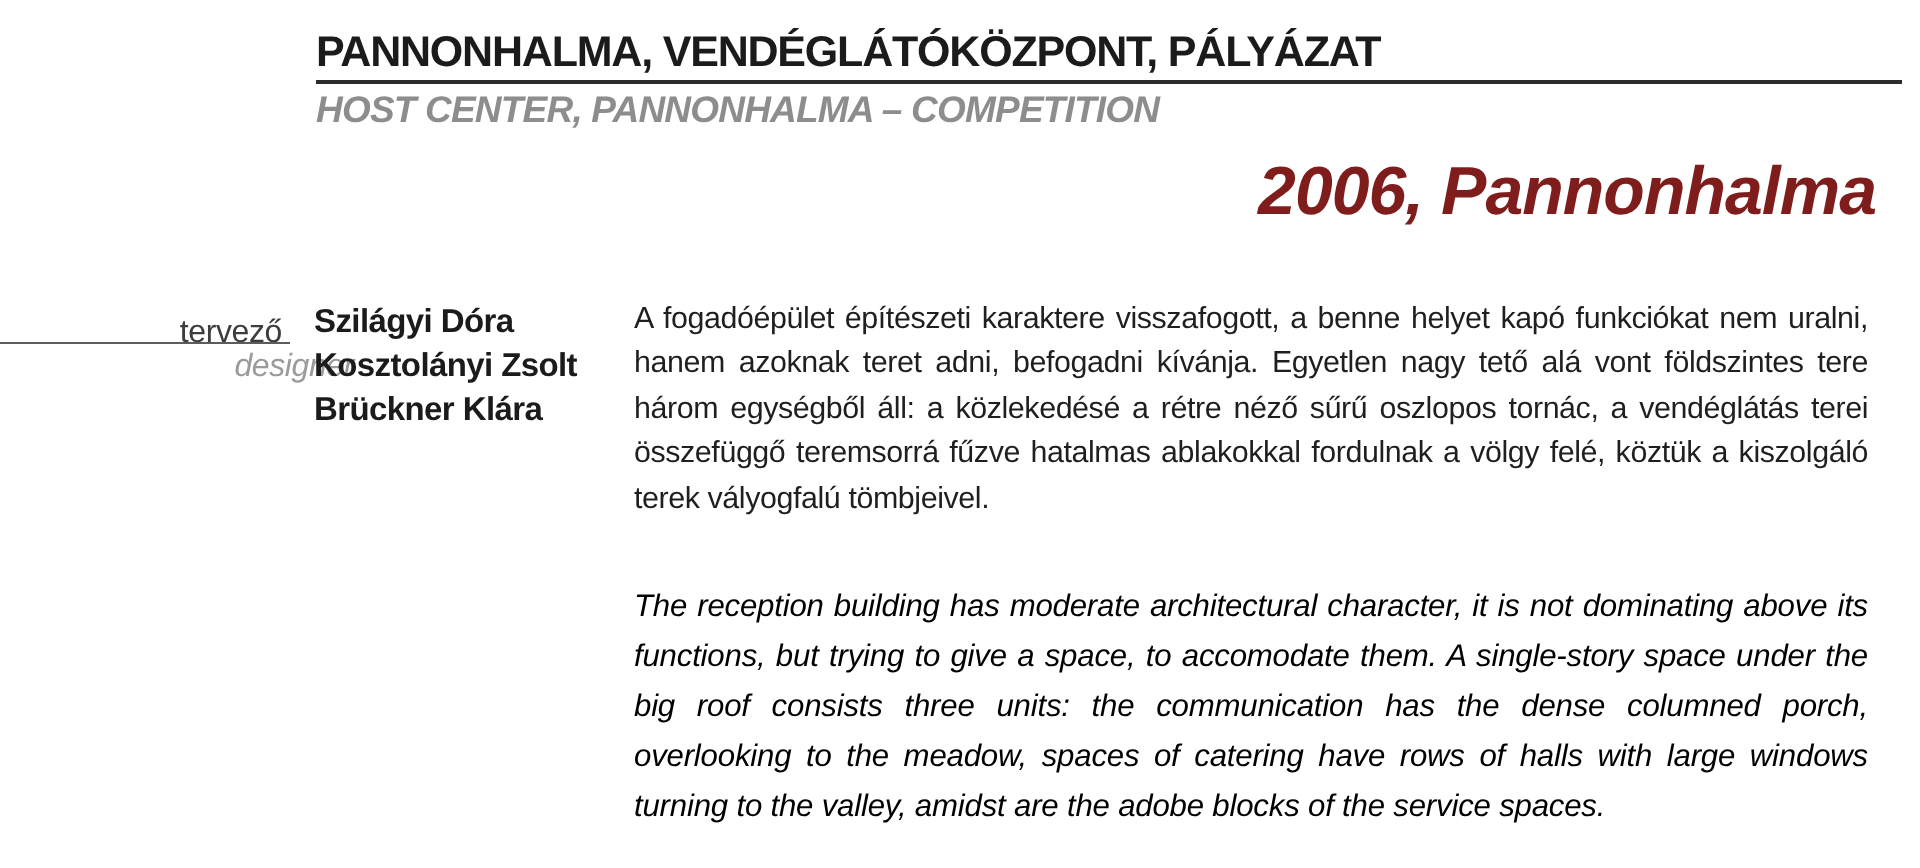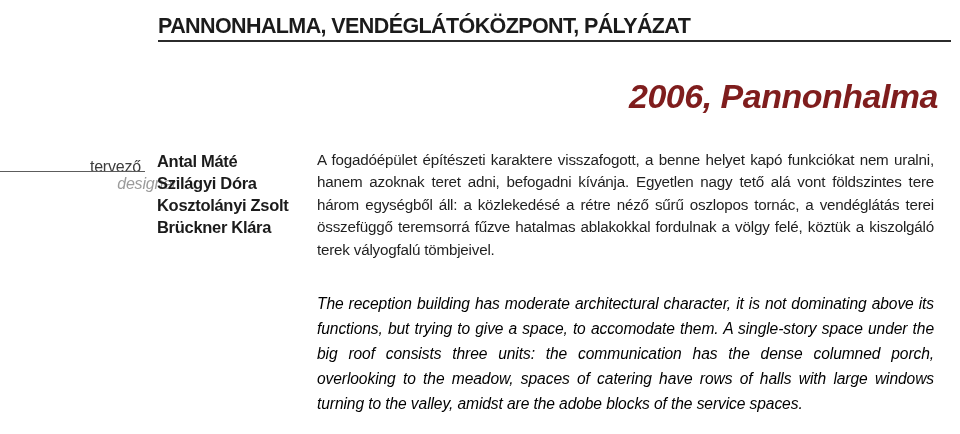--- a/index.html
+++ b/index.html
@@ -129,28 +129,28 @@
     text-align: justify;
   }
 </style>
 </head>
 <body>
 
 <div class="page">
 
   <div class="title">PANNONHALMA, VENDÉGLÁTÓKÖZPONT, PÁLYÁZAT</div>
   <div class="title-rule"></div>
+  <div class="subtitle">HOST CENTER, PANNONHALMA – COMPETITION</div>
   <div class="year">2006, Pannonhalma</div>
 
   <div class="role-hu">tervező</div>
   <div class="credits-rule"></div>
   <div class="role-en">designer</div>
 
   <div class="designers">
-    <div class="designer">Antal Máté</div>
     <div class="designer">Szilágyi Dóra</div>
     <div class="designer">Kosztolányi Zsolt</div>
     <div class="designer">Brückner Klára</div>
   </div>
 
   <div class="para-hu">A fogadóépület építészeti karaktere visszafogott, a benne helyet kapó funkciókat nem uralni, hanem azoknak teret adni, befogadni kívánja. Egyetlen nagy tető alá vont földszintes tere három egységből áll: a közlekedésé a rétre néző sűrű oszlopos tornác, a vendéglátás terei összefüggő teremsorrá fűzve hatalmas ablakokkal fordulnak a völgy felé, köztük a kiszolgáló terek vályogfalú tömbjeivel.</div>
   <div class="para-en">The reception building has moderate architectural character, it is not dominating above its functions, but trying to give a space, to accomodate them. A single-story space under the big roof consists three units: the communication has the dense columned porch, overlooking to the meadow, spaces of catering have rows of halls with large windows turning to the valley, amidst are the adobe blocks of the service spaces.</div>
 
 </div>
 

